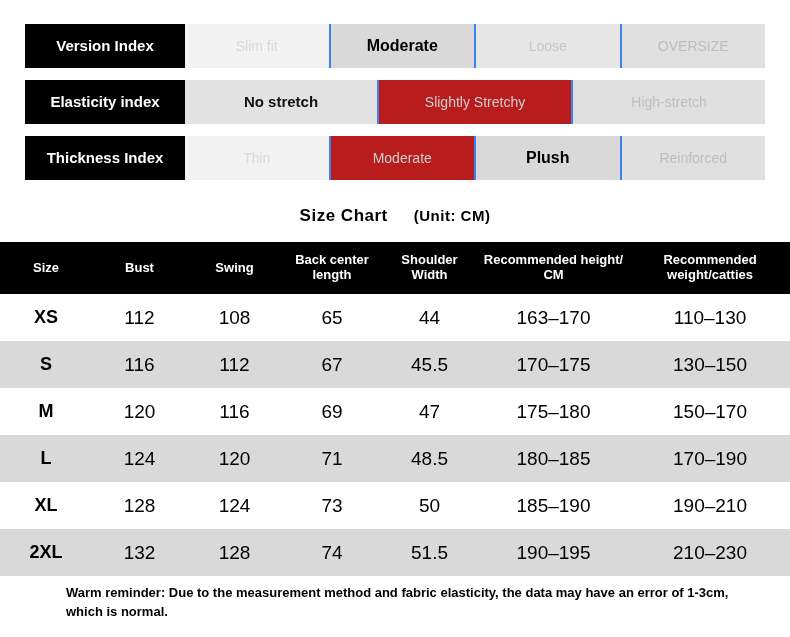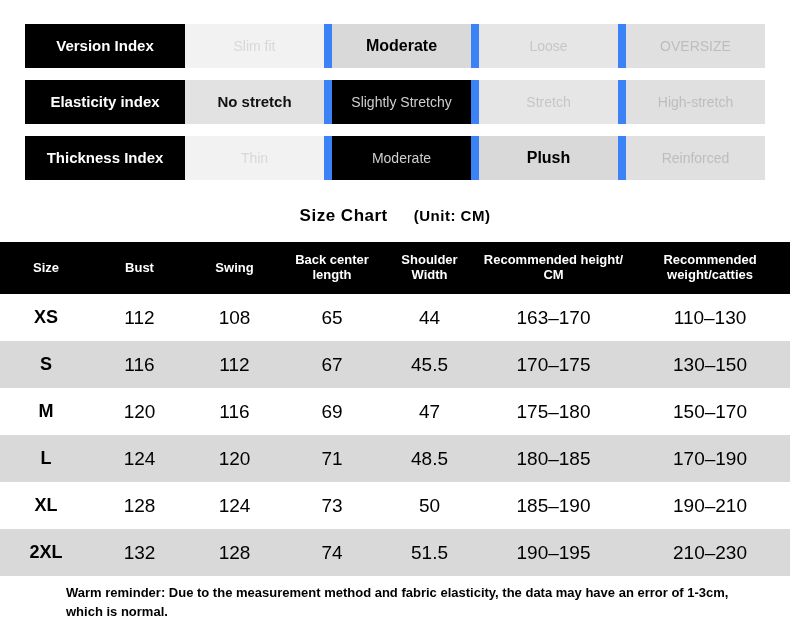--- a/index.html
+++ b/index.html
@@ -47,29 +47,29 @@
   }
   .index-cell {
     flex: 1 1 0;
     display: flex;
     align-items: center;
     justify-content: center;
     text-align: center;
     font-size: 14px;
     line-height: 1.15;
     box-sizing: border-box;
-    border-right: 8px solid #3b82f6;
+    border-right: 2px solid #3b82f6;
     padding: 0 4px;
   }
   .index-cell:last-child {
     border-right: none;
   }
   
   .sh-0 { background: #f2f2f2; color: #d8d8d8; }
-  .sh-1 { background: #000000; color: #cfcfcf; }
+  .sh-1 { background: #b91c1c; color: #cfcfcf; }
   .sh-2 { background: #e6e6e6; color: #c6c6c6; }
   .sh-3 { background: #e0e0e0; color: #bdbdbd; }
   .sh-active {
     background: #d9d9d9;
     color: #000000;
     font-weight: bold;
     font-size: 16px;
   }
   .sh-active-strong {
     background: #e2e2e2;
@@ -158,21 +158,20 @@
       <div class="index-cell sh-0">Slim fit</div>
       <div class="index-cell sh-active">Moderate</div>
       <div class="index-cell sh-2">Loose</div>
       <div class="index-cell sh-3">OVERSIZE</div>
     </div>
 
     <div class="index-row">
       <div class="index-label">Elasticity index</div>
       <div class="index-cell sh-active-strong">No stretch</div>
       <div class="index-cell sh-1">Slightly Stretchy</div>
-      <div class="index-cell sh-2">Stretch</div>
       <div class="index-cell sh-3">High-stretch</div>
     </div>
 
     <div class="index-row">
       <div class="index-label">Thickness Index</div>
       <div class="index-cell sh-0">Thin</div>
       <div class="index-cell sh-1">Moderate</div>
       <div class="index-cell sh-active">Plush</div>
       <div class="index-cell sh-3">Reinforced</div>
     </div>

